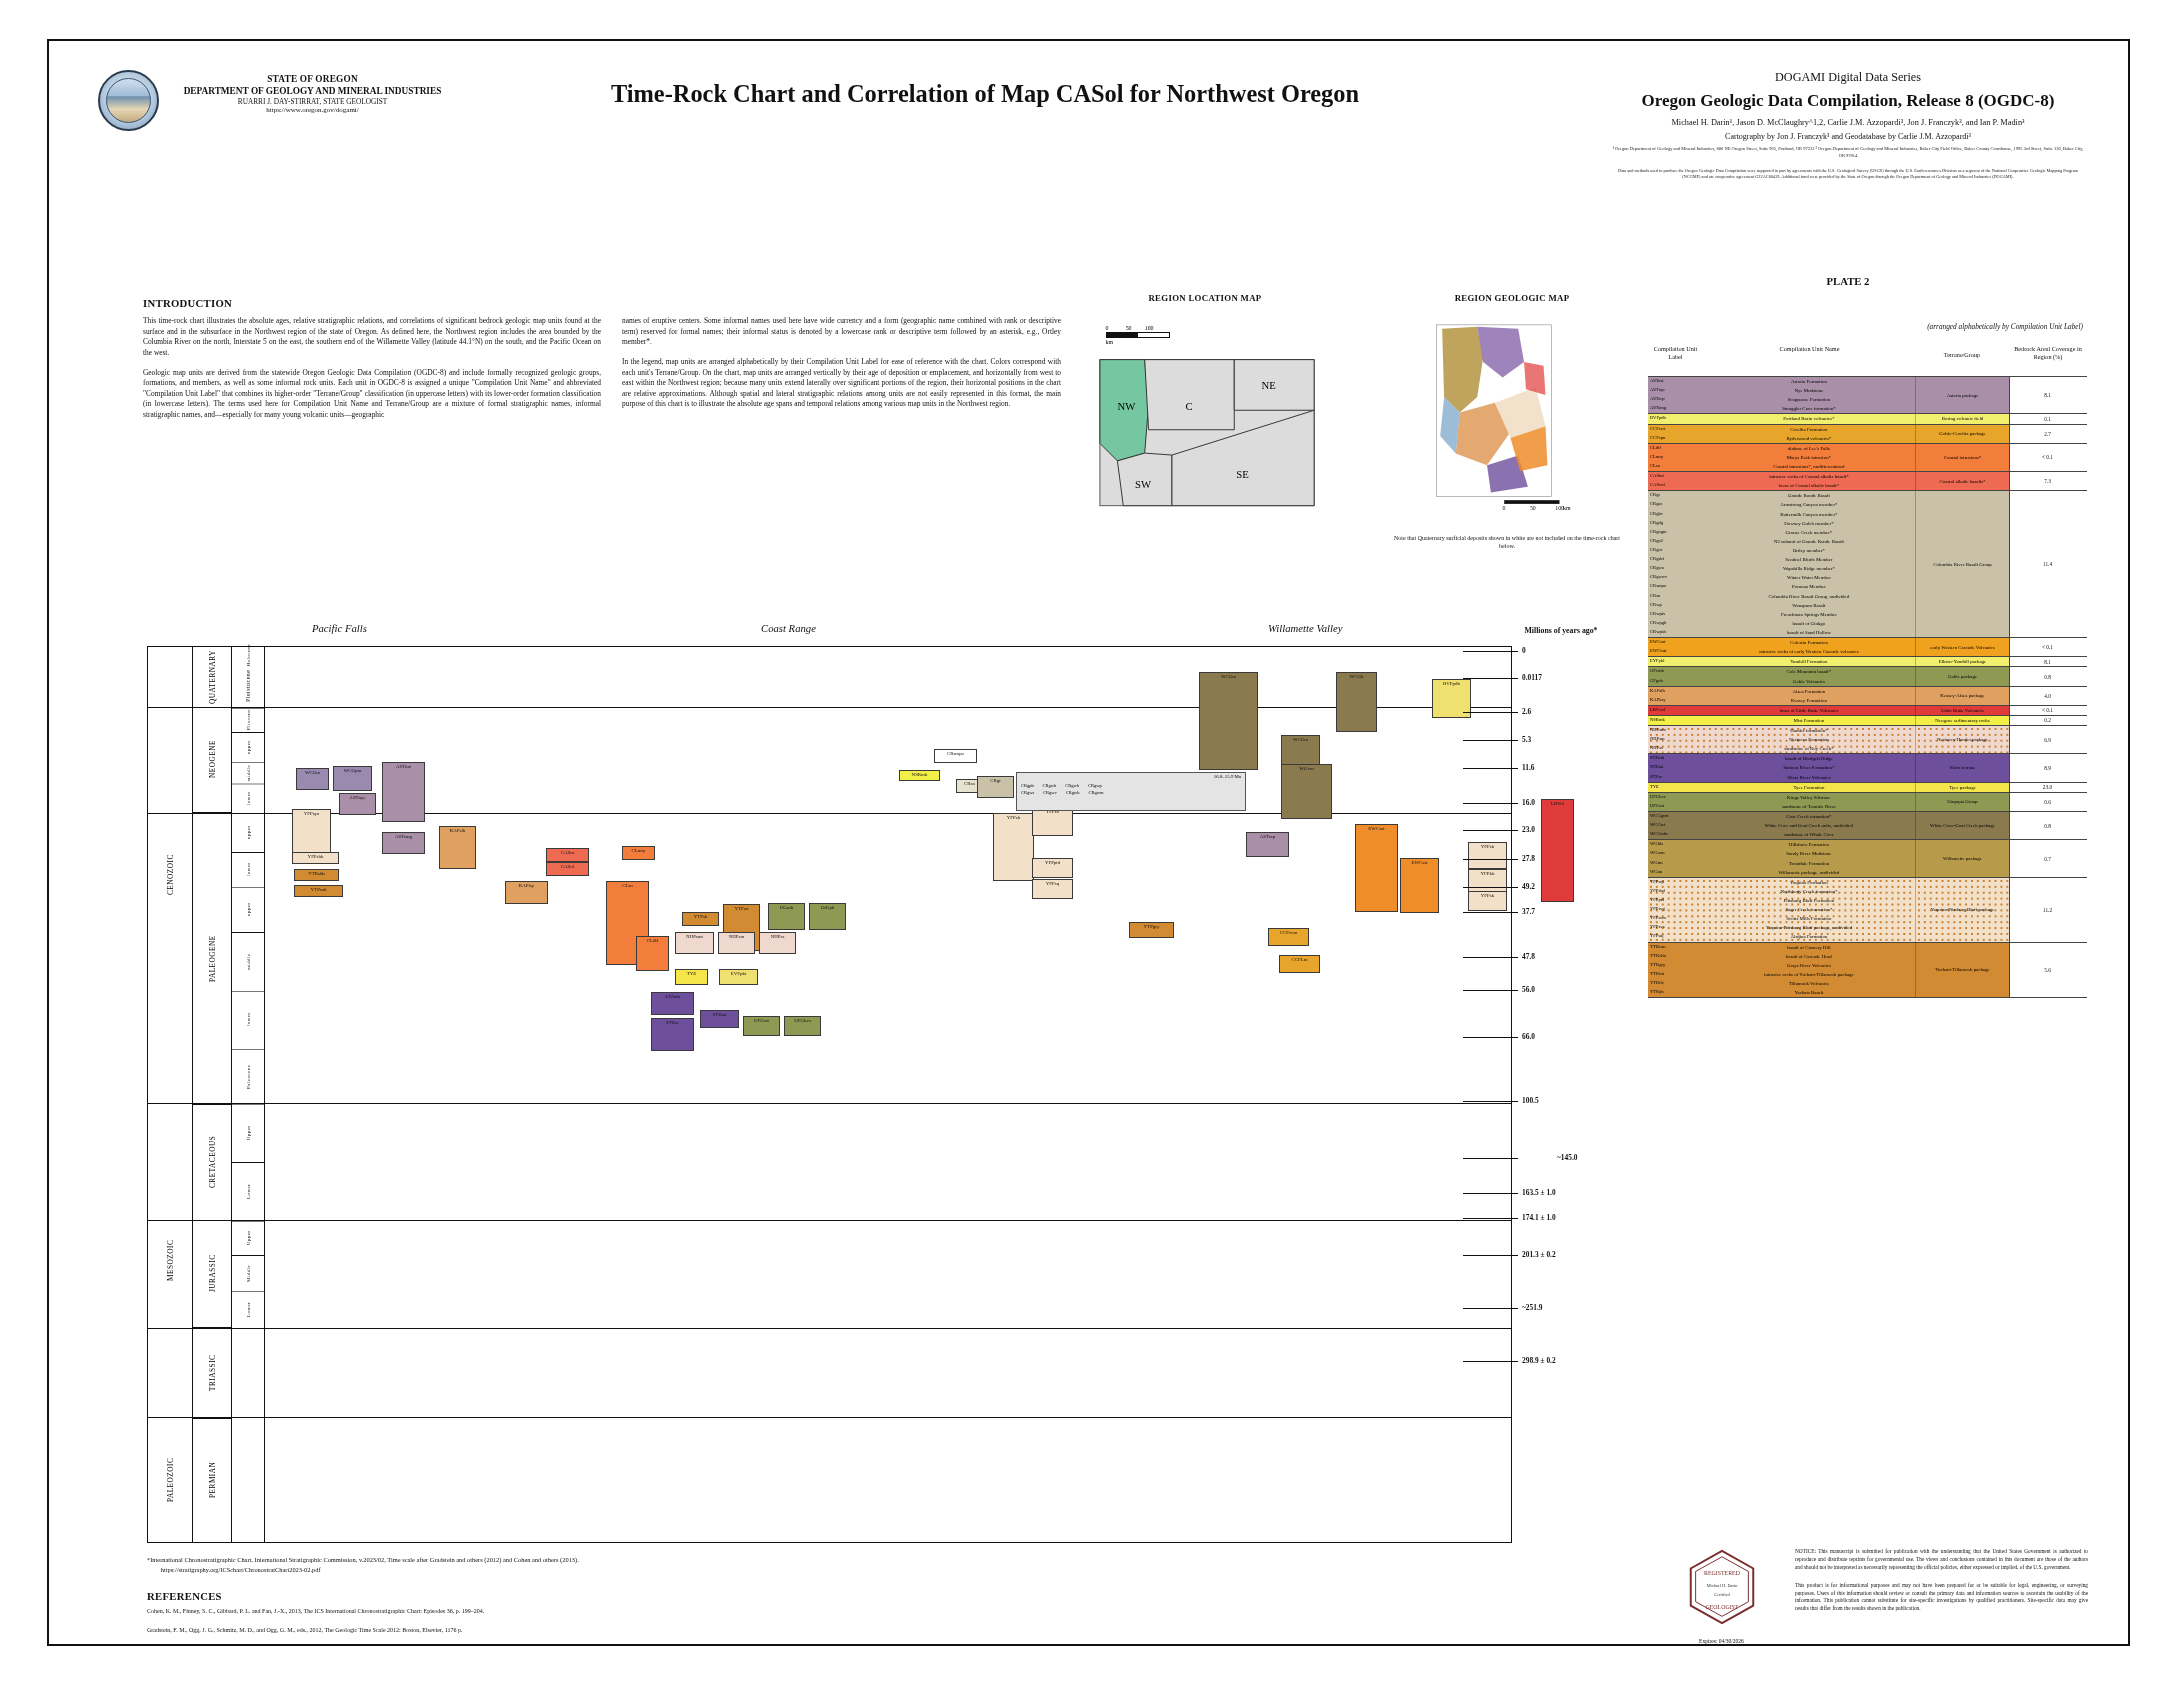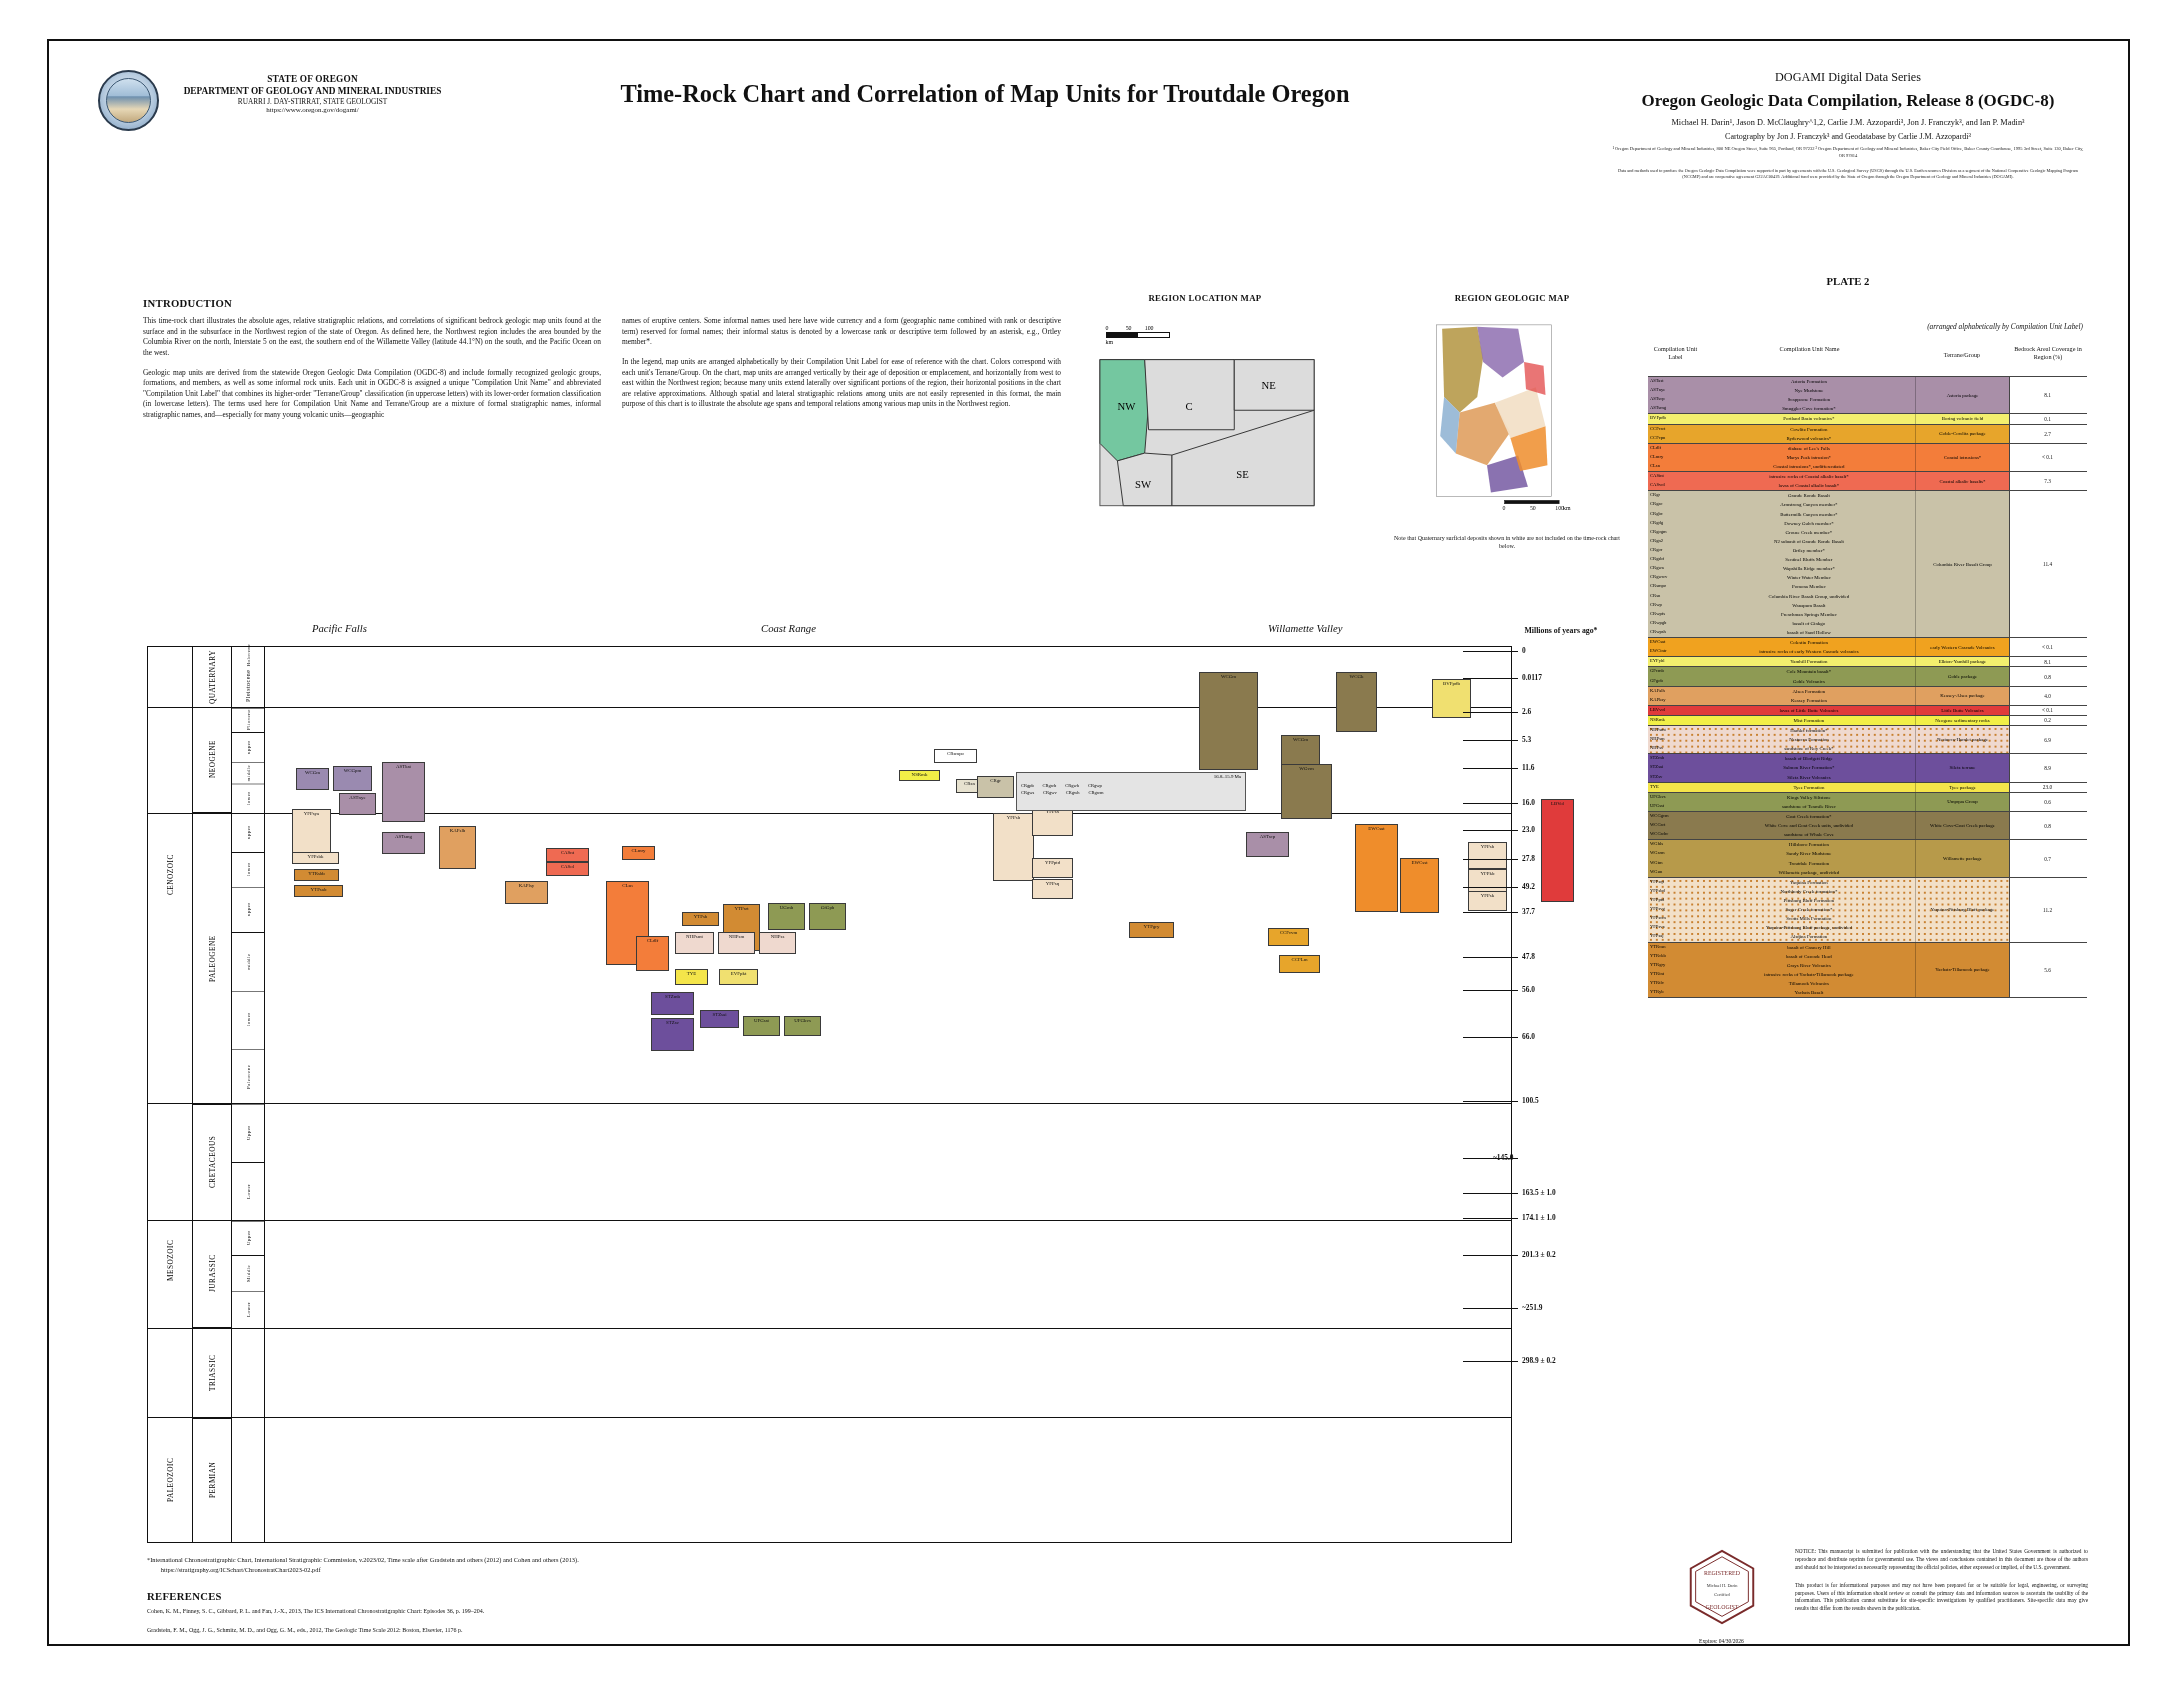--- a/index.html
+++ b/index.html
@@ -94,21 +94,21 @@
         <div class="inner"></div>
       </div>
   <div id="agency" class="txt">
     <div class="l1">STATE OF OREGON</div>
     <div class="l2">DEPARTMENT OF GEOLOGY AND MINERAL INDUSTRIES</div>
     <div class="l3">RUARRI J. DAY-STIRRAT, STATE GEOLOGIST</div>
     <div class="l4">https://www.oregon.gov/dogami/</div>
   </div>
 
   <div id="maintitle" class="txt">
-    <div class="t">Time-Rock Chart and Correlation of Map Units for Troutdale Oregon</div>
+    <div class="t">Time-Rock Chart and Correlation of Map CASol for Northwest Oregon</div>
   </div>
 
   <div id="rightHead" class="txt">
     <div class="s1">DOGAMI Digital Data Series</div>
     <div class="s2">Oregon Geologic Data Compilation, Release 8 (OGDC-8)</div>
     <div class="s3">Michael H. Darin¹, Jason D. McClaughry^1,2, Carlie J.M. Azzopardi³, Jon J. Franczyk³, and Ian P. Madin³</div>
     <div class="s4">Cartography by Jon J. Franczyk³ and Geodatabase by Carlie J.M. Azzopardi³</div>
     <div class="s5">¹ Oregon Department of Geology and Mineral Industries, 800 NE Oregon Street, Suite 965, Portland, OR 97232
 ² Oregon Department of Geology and Mineral Industries, Baker City Field Office, Baker County Courthouse, 1995 3rd Street, Suite 130, Baker City, OR 97814</div>
     <div class="s6">Data and methods used to produce the Oregon Geologic Data Compilation were supported in part by agreements with the U.S. Geological Survey (USGS) through the U.S. Earth resources Division as a segment of the National Cooperative Geologic Mapping Program (NCGMP) and are cooperative agreement G22AC00419. Additional fund were provided by the State of Oregon through the Oregon Department of Geology and Mineral Industries (DOGAMI).</div>
@@ -427,21 +427,21 @@
         <div class="tick txt" style="left: 1473px; top: 866px;">37.7</div>
         <div style="position: absolute; left: 1414px; width: 55px; border-top: 1px solid rgb(17, 17, 17); top: 871px;"></div>
         <div class="tick txt" style="left: 1473px; top: 911px;">47.8</div>
         <div style="position: absolute; left: 1414px; width: 55px; border-top: 1px solid rgb(17, 17, 17); top: 916px;"></div>
         <div class="tick txt" style="left: 1473px; top: 944px;">56.0</div>
         <div style="position: absolute; left: 1414px; width: 55px; border-top: 1px solid rgb(17, 17, 17); top: 949px;"></div>
         <div class="tick txt" style="left: 1473px; top: 991px;">66.0</div>
         <div style="position: absolute; left: 1414px; width: 55px; border-top: 1px solid rgb(17, 17, 17); top: 996px;"></div>
         <div class="tick txt" style="left: 1473px; top: 1055px;">100.5</div>
         <div style="position: absolute; left: 1414px; width: 55px; border-top: 1px solid rgb(17, 17, 17); top: 1060px;"></div>
-        <div class="tick txt" style="left: 1444px; top: 1112px; text-align: center;">~145.0</div>
+        <div class="tick txt" style="left: 1508px; top: 1112px; text-align: center;">~145.0</div>
         <div style="position: absolute; left: 1414px; width: 55px; border-top: 1px solid rgb(17, 17, 17); top: 1117px;"></div>
         <div class="tick txt" style="left: 1473px; top: 1147px;">163.5 ± 1.0</div>
         <div style="position: absolute; left: 1414px; width: 55px; border-top: 1px solid rgb(17, 17, 17); top: 1152px;"></div>
         <div class="tick txt" style="left: 1473px; top: 1172px;">174.1 ± 1.0</div>
         <div style="position: absolute; left: 1414px; width: 55px; border-top: 1px solid rgb(17, 17, 17); top: 1177px;"></div>
         <div class="tick txt" style="left: 1473px; top: 1209px;">201.3 ± 0.2</div>
         <div style="position: absolute; left: 1414px; width: 55px; border-top: 1px solid rgb(17, 17, 17); top: 1214px;"></div>
         <div class="tick txt" style="left: 1473px; top: 1262px; text-align: center;">~251.9</div>
         <div style="position: absolute; left: 1414px; width: 55px; border-top: 1px solid rgb(17, 17, 17); top: 1267px;"></div>
         <div class="tick txt" style="left: 1473px; top: 1315px;">298.9 ± 0.2</div>

